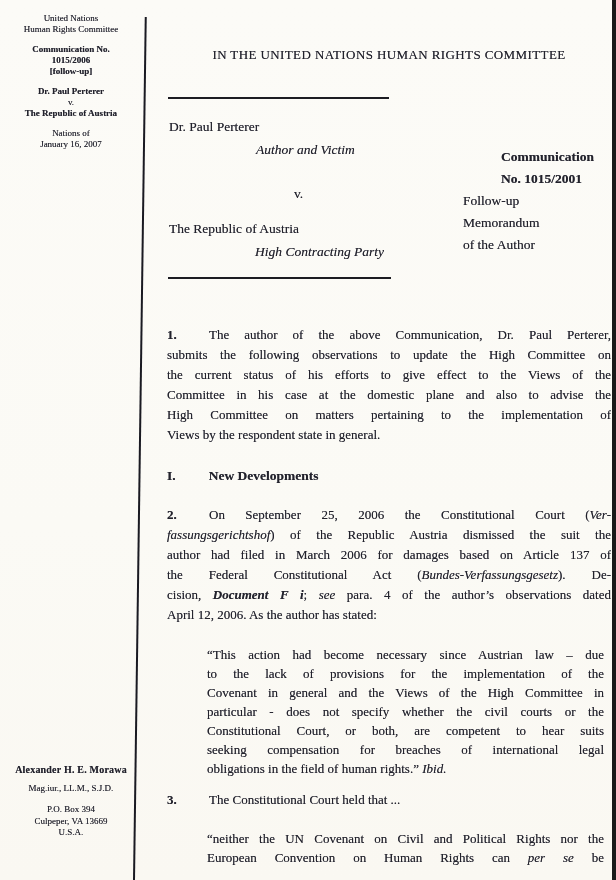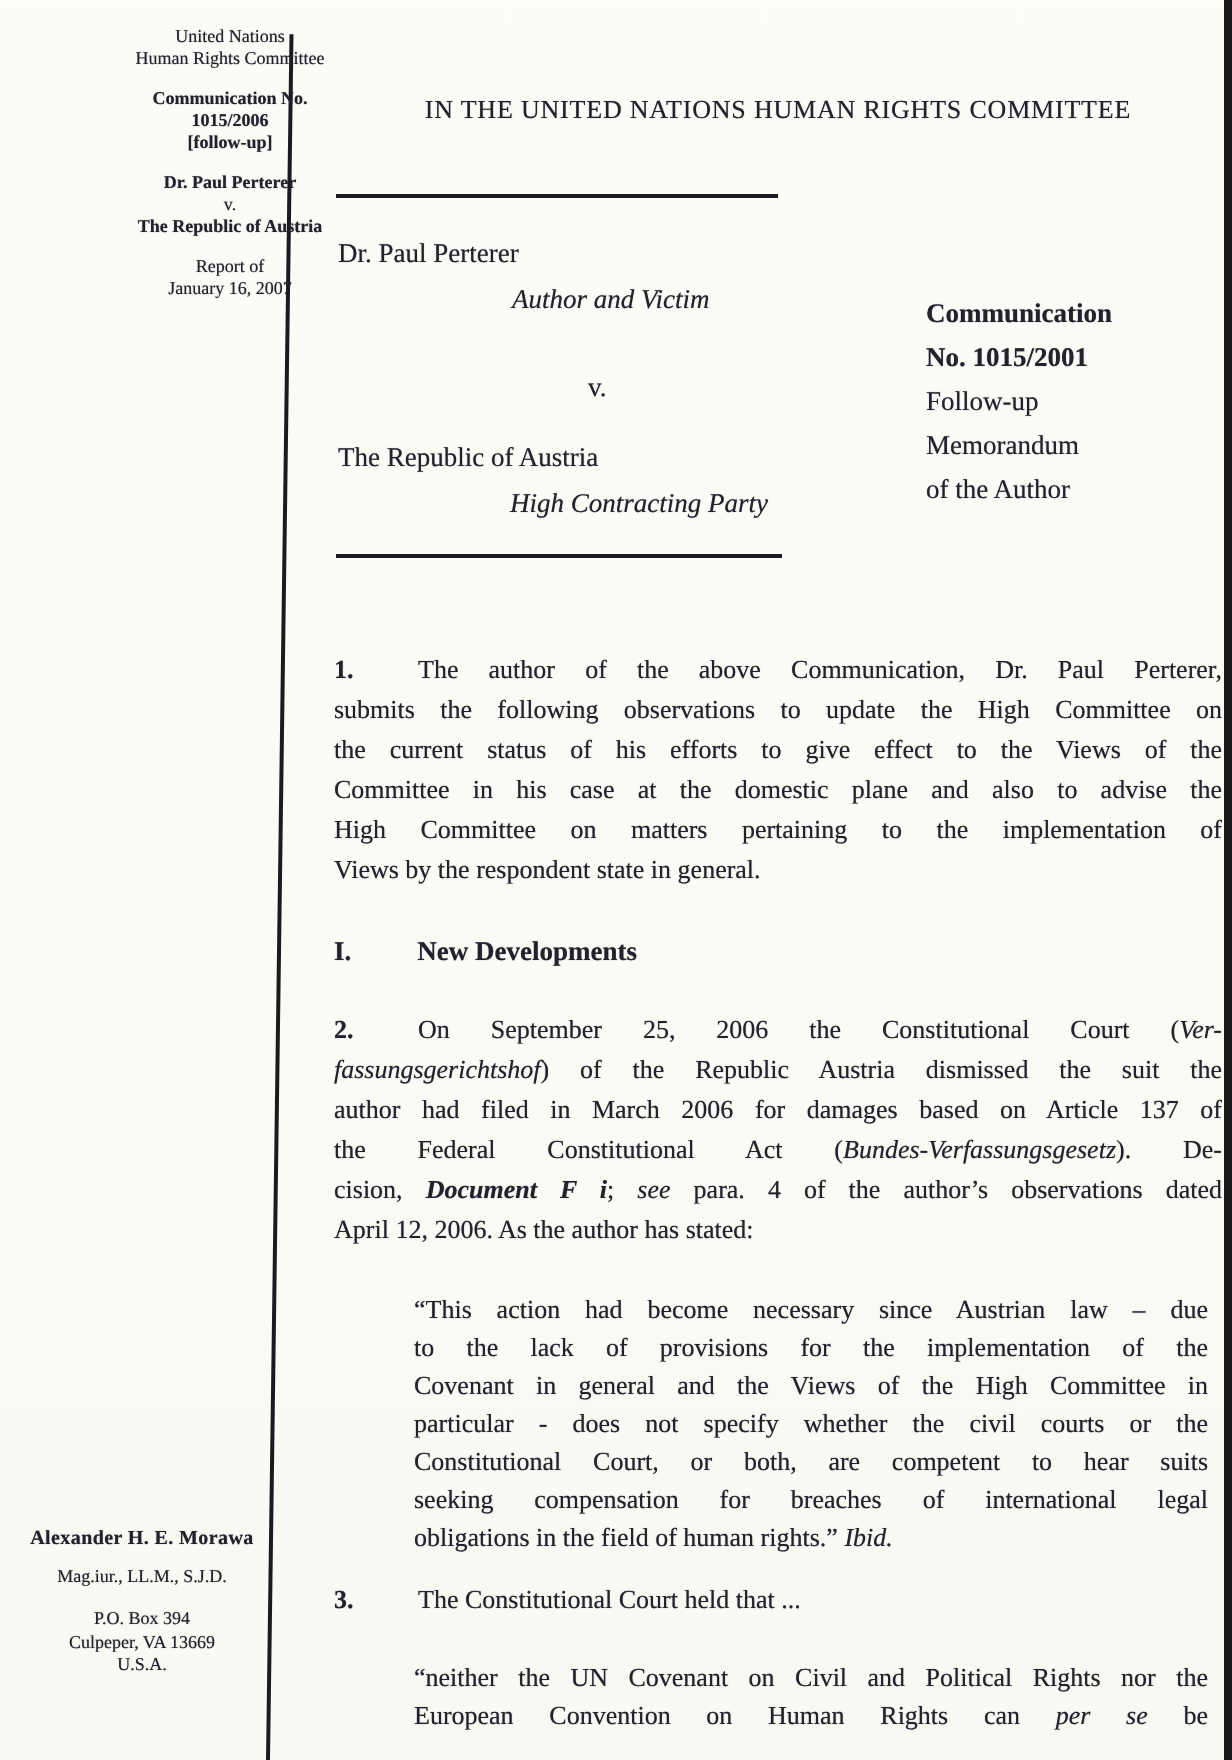--- a/index.html
+++ b/index.html
@@ -13,40 +13,40 @@
   
   .vline { position:absolute; left:133px; top:17px; width:2px; height:863px;
            background:#1a1a22; transform:rotate(0.78deg); transform-origin:bottom left; }
   .redge { position:absolute; right:0; top:0; width:4px; height:880px; background:#191919; }
   .rule  { position:absolute; height:2px; background:#1c1c22; }
   .r1 { left:168px; top:97px;  width:221px; }
   .r2 { left:168px; top:277px; width:223px; }
 
   
   .sb-top { position:absolute; left:0; top:13px; width:142px; text-align:center;
-            font-size:9px; line-height:11px;padding-left:44px; }
+            font-size:9px; line-height:11px; }
   .sb-block { margin-bottom:9px; }
   .sb-block.bold { font-weight:700; }
   .sb-line.normal { font-weight:400; }
   .sb-bottom { position:absolute; left:0; top:764px; width:142px; text-align:center; }
   .counsel-name { font-size:10px; font-weight:700; letter-spacing:.2px; }
   .counsel-cred { font-size:9px; margin-top:8px; }
   .counsel-addr { font-size:9px; margin-top:11px; line-height:11.5px;font-family:Liberation Serif, serif; }
 
   
   .title { position:absolute; left:167px; top:47px; width:444px; margin:0;
            text-align:center; font-size:13px; font-weight:400; letter-spacing:.4px; }
   .cap { position:absolute; font-size:13.5px; white-space:nowrap; }
   .cap-petitioner { left:169px; top:119px; }
   .cap-petitioner-role { left:256px; top:142px; font-style:italic; }
   .cap-versus { left:294px; top:186px; }
   .cap-respondent { left:169px; top:221px; }
   .cap-respondent-role { left:255px; top:244px; font-style:italic; }
   .cap-right { position:absolute; left:463px; top:146px; font-size:13.5px; line-height:22px; }
-  .cap-right .bold { font-weight:700; }
+  .cap-right .bold { font-weight:700;margin-left:38px; }
 
   
   .para, .quote { position:absolute; }
   .para  { left:167px; width:444px; font-size:13px; line-height:20px; }
   .quote { left:207px; width:397px; font-size:13px; line-height:19px; }
   .p1 { top:325px; } .p2 { top:505px; } .p3 { top:790px; }
   .q1 { top:645px; } .q2 { top:829px; }
   .tl { height:20px; overflow:hidden; }
   .quote .tl { height:19px; }
   .tl.j { text-align:justify; text-align-last:justify; }
@@ -75,21 +75,21 @@
         <div class="sb-line">Communication No.</div>
         <div class="sb-line">1015/2006</div>
         <div class="sb-line">[follow-up]</div>
       </div>
       <div class="sb-block bold">
         <div class="sb-line">Dr. Paul Perterer</div>
         <div class="sb-line normal">v.</div>
         <div class="sb-line">The Republic of Austria</div>
       </div>
       <div class="sb-block">
-        <div class="sb-line">Report of</div>
+        <div class="sb-line">Nations of</div>
         <div class="sb-line">January 16, 2007</div>
       </div>
     </aside>
 
   <aside class="sb-bottom">
     <div class="counsel-name">Alexander H. E. Morawa</div>
     <div class="counsel-cred">Mag.iur., LL.M., S.J.D.</div>
     <div class="counsel-addr">
         <div>P.O. Box 394</div>
         <div>Culpeper, VA 13669</div>

